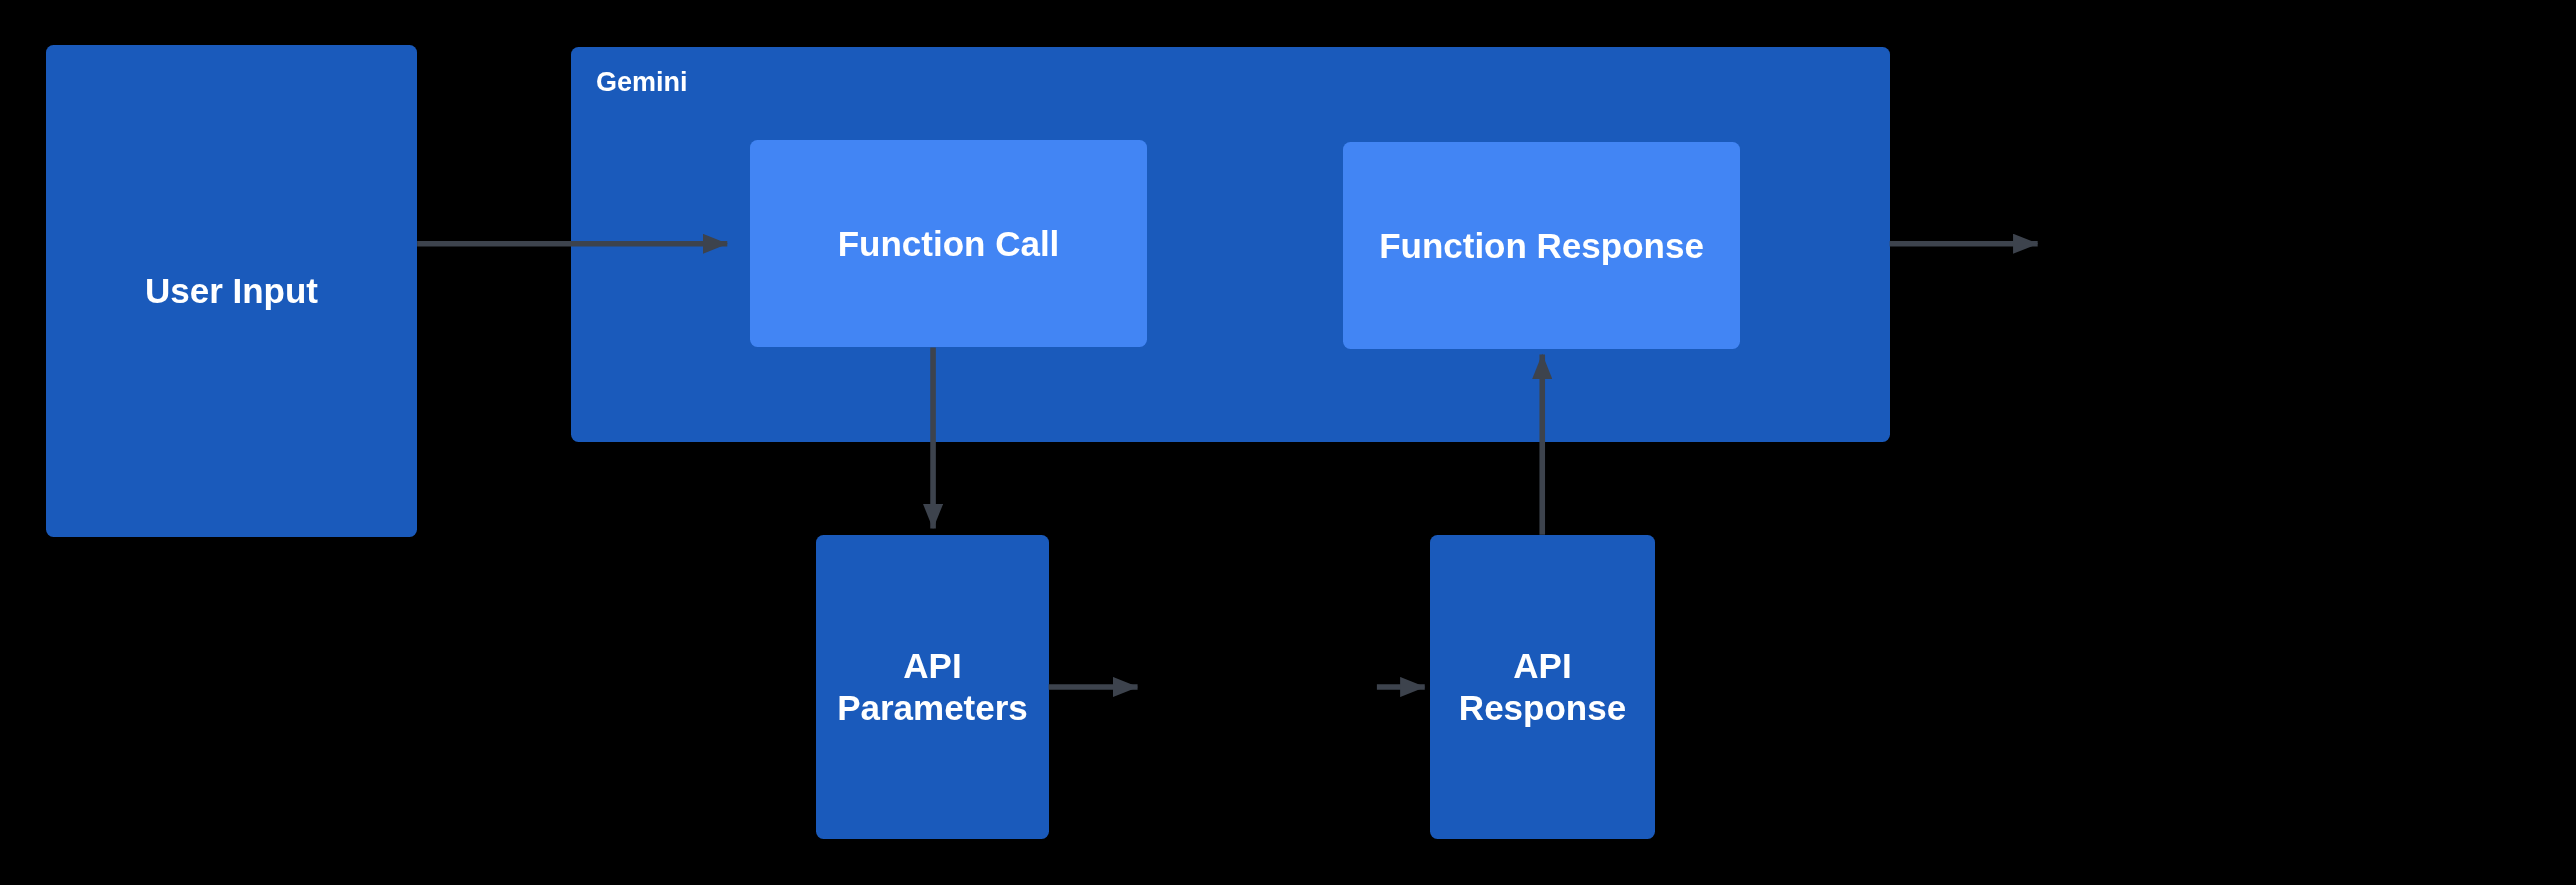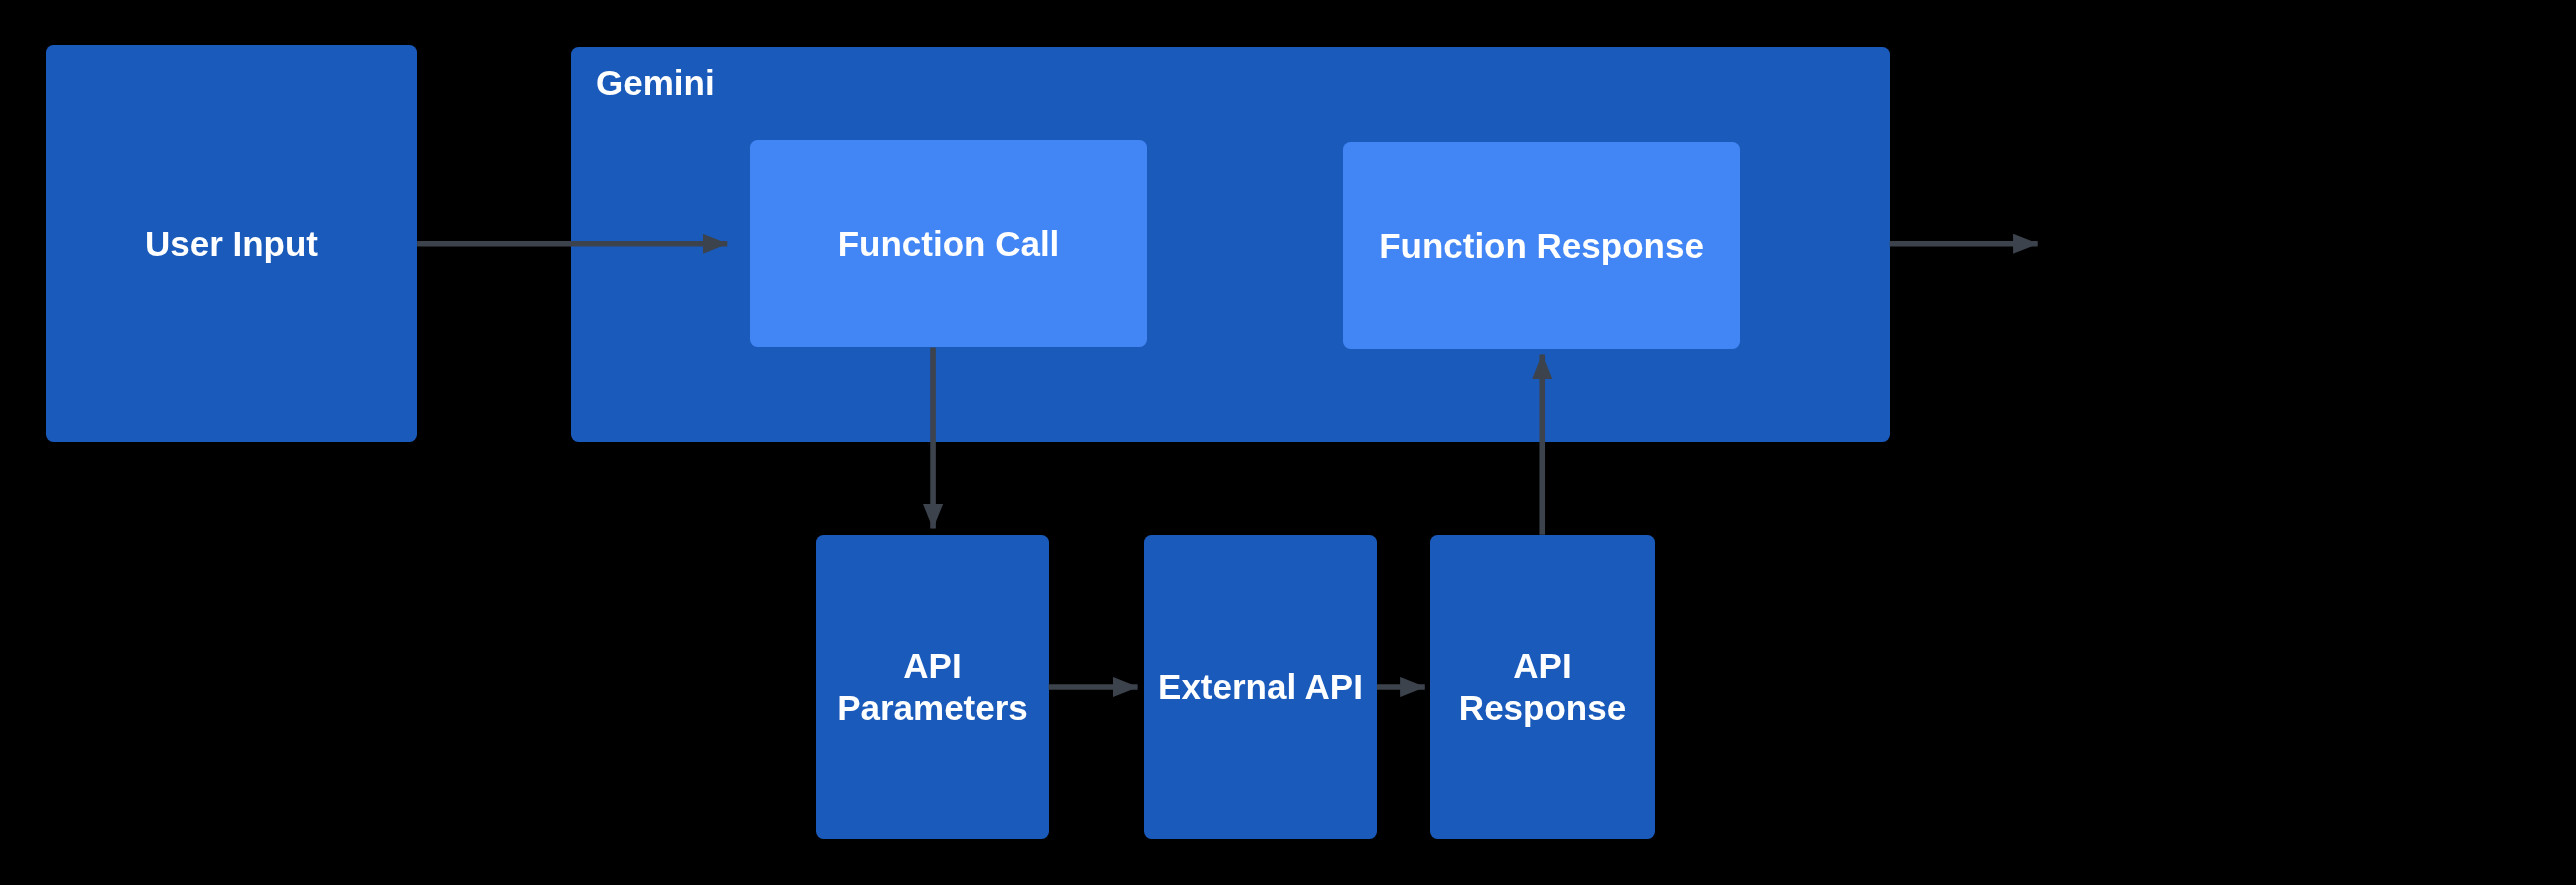--- a/index.html
+++ b/index.html
@@ -38,25 +38,25 @@
     border-radius:7.5px;
     background:var(--dark);
     box-sizing:border-box;
   }
   .group-label{
     position:absolute;
     top:17.4px;
     left:25px;
     color:var(--text);
     font-weight:bold;
-    font-size:35px;
+    font-size:27px;
     line-height:37px;
   }
   
-  #user-input       {left:46px;   top:45px;  width:371px;  height:397px;}
+  #user-input       {left:46px;   top:45px;  width:371px;  height:492px;}
   #gemini           {left:571px;  top:47px;  width:1319px; height:395px;}
   #function-call    {left:179px;  top:93px; width:397px;  height:207px;}  
   #function-response{left:772px; top:95px; width:397px;  height:207px;}  
   #model-output     {left:2044px; top:45px;  width:486px;  height:397px;}
   #api-parameters   {left:816px; top:535px; width:233px;  height:304px; padding:0 5px;}
   #external-api     {left:1144px; top:535px; width:233px;  height:304px; padding:0 12.4px;}
   #api-response     {left:1430px; top:535px; width:225px;  height:304px; padding:0 12.4px;}
   .arrows{
     position:absolute;
     left:0;top:0;
@@ -86,23 +86,20 @@
     <div class="node light" id="function-response">
       <span>Function Response</span>
     </div>
   </div>
 
 
   <div class="node dark" id="api-parameters">
     <span>API Parameters</span>
   </div>
 
-  <div class="node dark" id="external-api">
-    <span>External API</span>
-  </div>
 
   <div class="node dark" id="api-response">
     <span>API Response</span>
   </div>
 
   <svg class="arrows" viewBox="0 0 4144 1425" xmlns="http://www.w3.org/2000/svg">
     <defs>
       <marker id="ah" markerUnits="strokeWidth" markerWidth="4.6" markerHeight="3.6" refX="4.4" refY="1.8" orient="auto">
         <path d="M0,0 L4.5,1.8 L0,3.6 Z" fill="#3d434d"></path>
       </marker>

